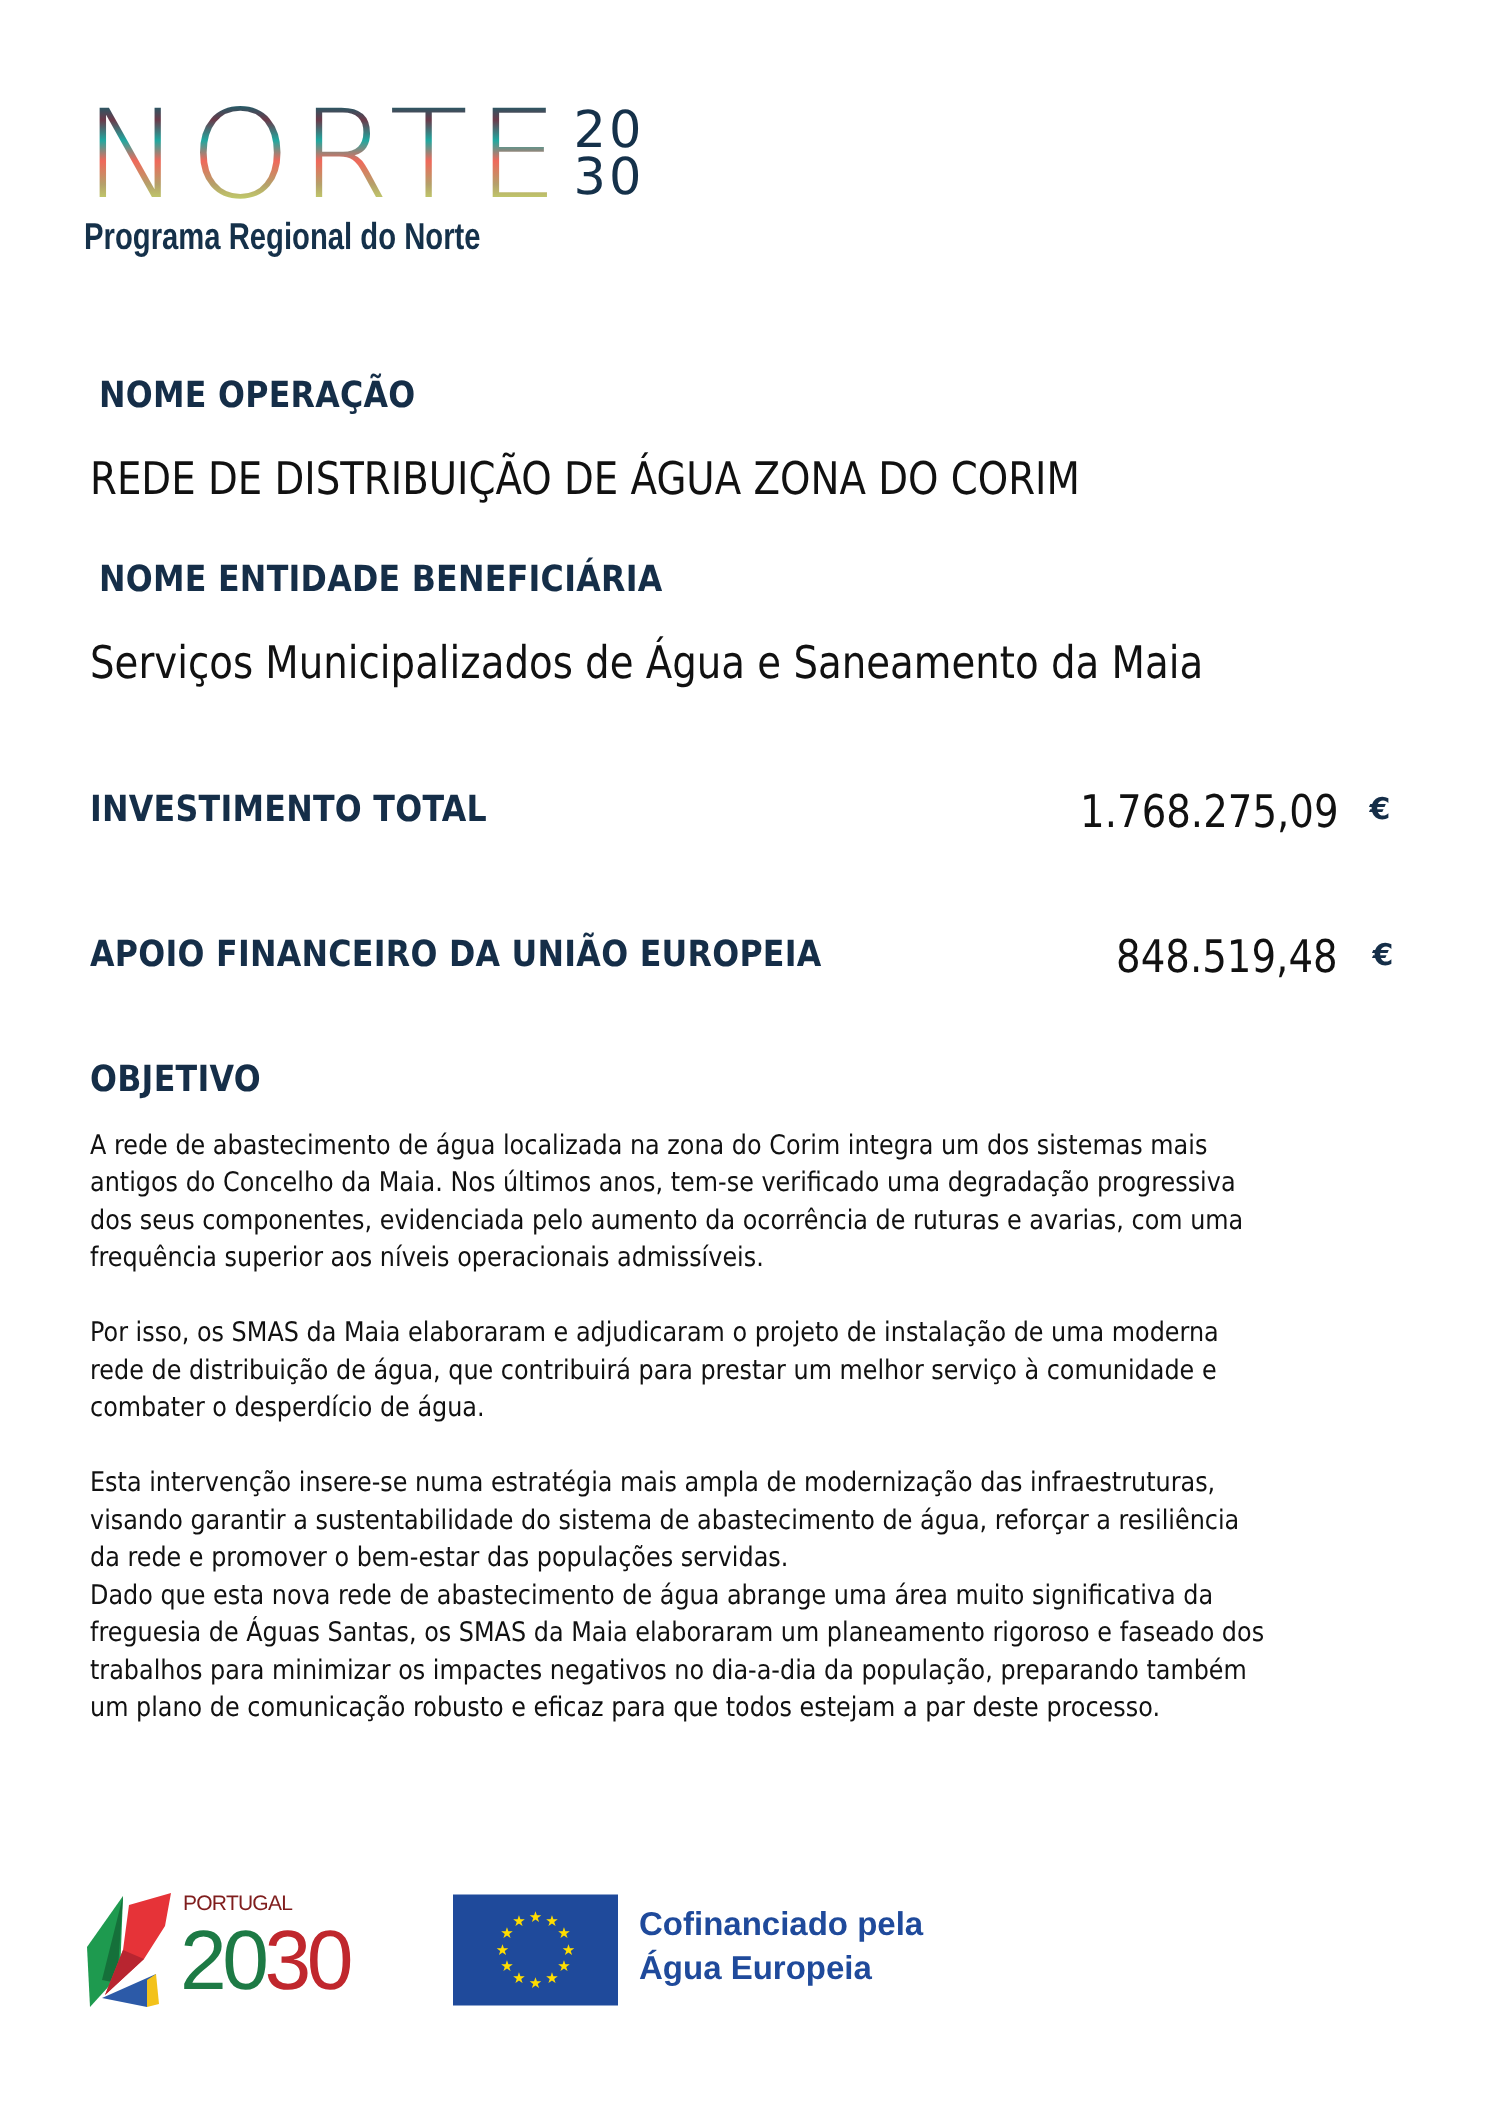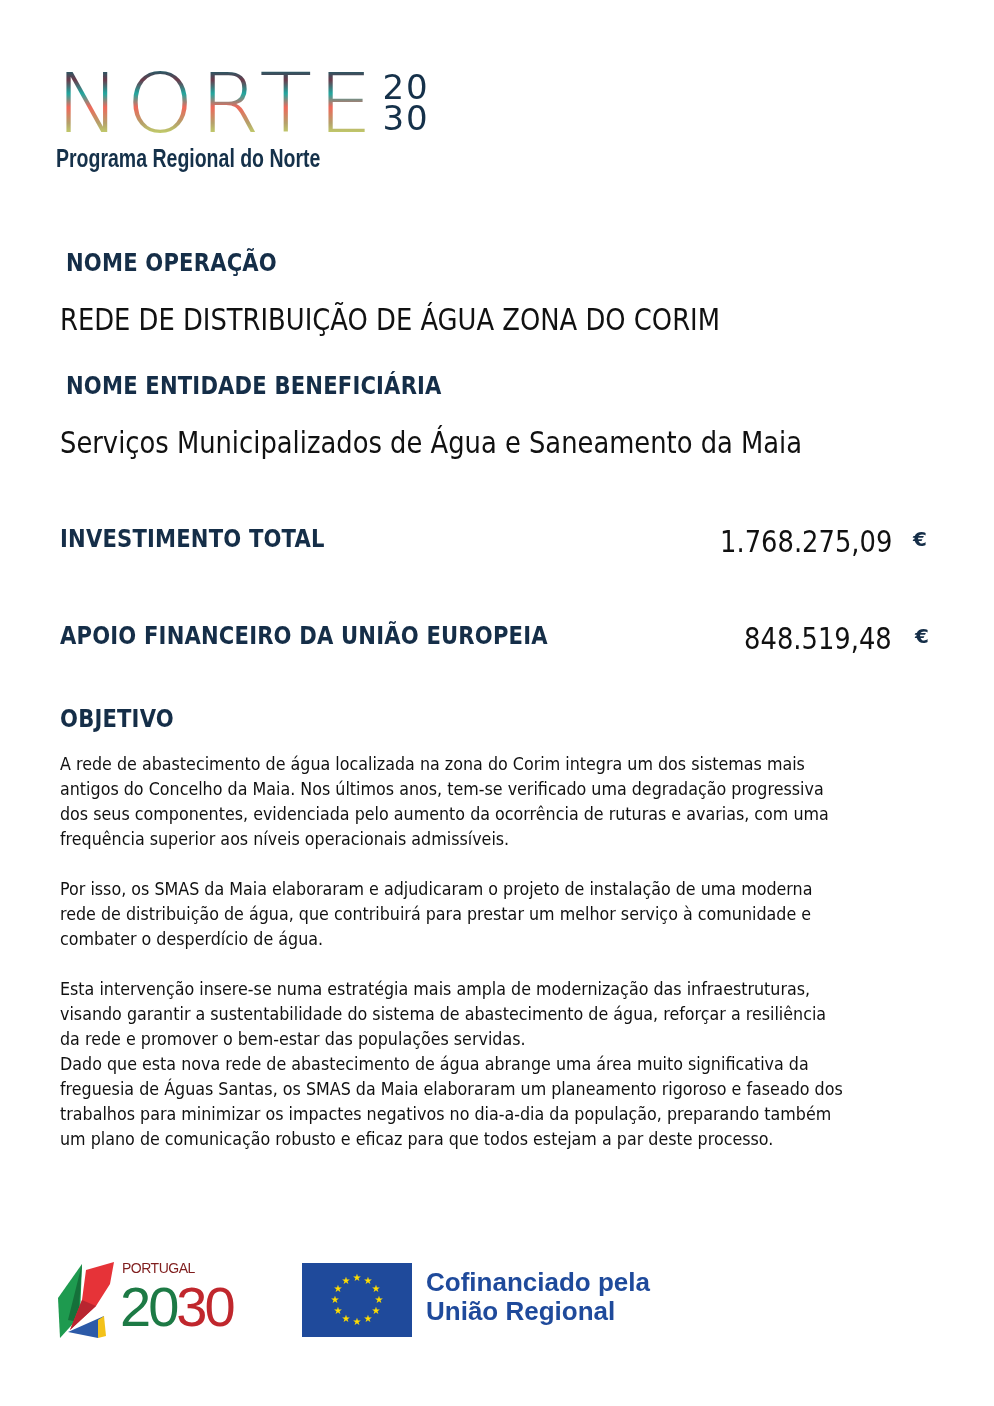--- a/index.html
+++ b/index.html
@@ -35,21 +35,21 @@
 
   .footer-pt { position: absolute; left: 56px; top: 1260px; width: 210px; height: 80px; }
   .pt-text { position: absolute; left: 66px; top: 0px; font-family: "Liberation Sans", sans-serif;
     font-size: 14px; color: #7f1d1d; letter-spacing: -0.5px; }
   .pt-year { position: absolute; left: 64px; top: 14px; font-family: "Liberation Sans", sans-serif;
     font-size: 56px; line-height: 66px; letter-spacing: -3px; }
   .pt-year .g { color: #1d7a45; } .pt-year .r { color: #c0272d; }
 
   .eu-flag { position: absolute; left: 302px; top: 1263px; width: 110px; height: 74px; background: #1f4a9b; }
   .eu-text { position: absolute; left: 426px; top: 1268px; font-family: "Liberation Sans", sans-serif;
-    font-weight: 700; font-size: 26px; line-height: 29px; color: #1f4a9b; }
+    font-weight: 700; font-size: 22px; line-height: 29px; color: #1f4a9b; }
 </style>
 </head>
 <body>
 
 <div class="logo">
   <div class="logo-word">
     <span class="logo-letters">NORTE</span>
     <div class="logo-year">
       <span>20</span>
       <span>30</span>
@@ -123,14 +123,14 @@
       <text x="44" y="59">★</text>
       <text x="36" y="51">★</text>
       <text x="33" y="40">★</text>
       <text x="36" y="29">★</text>
       <text x="44" y="21">★</text>
     </g>
   </svg>
 </div>
 <div class="eu-text">
   <div>Cofinanciado pela</div>
-  <div>União Regional</div>
+  <div>Água Europeia</div>
 </div>
 
 </body></html>

